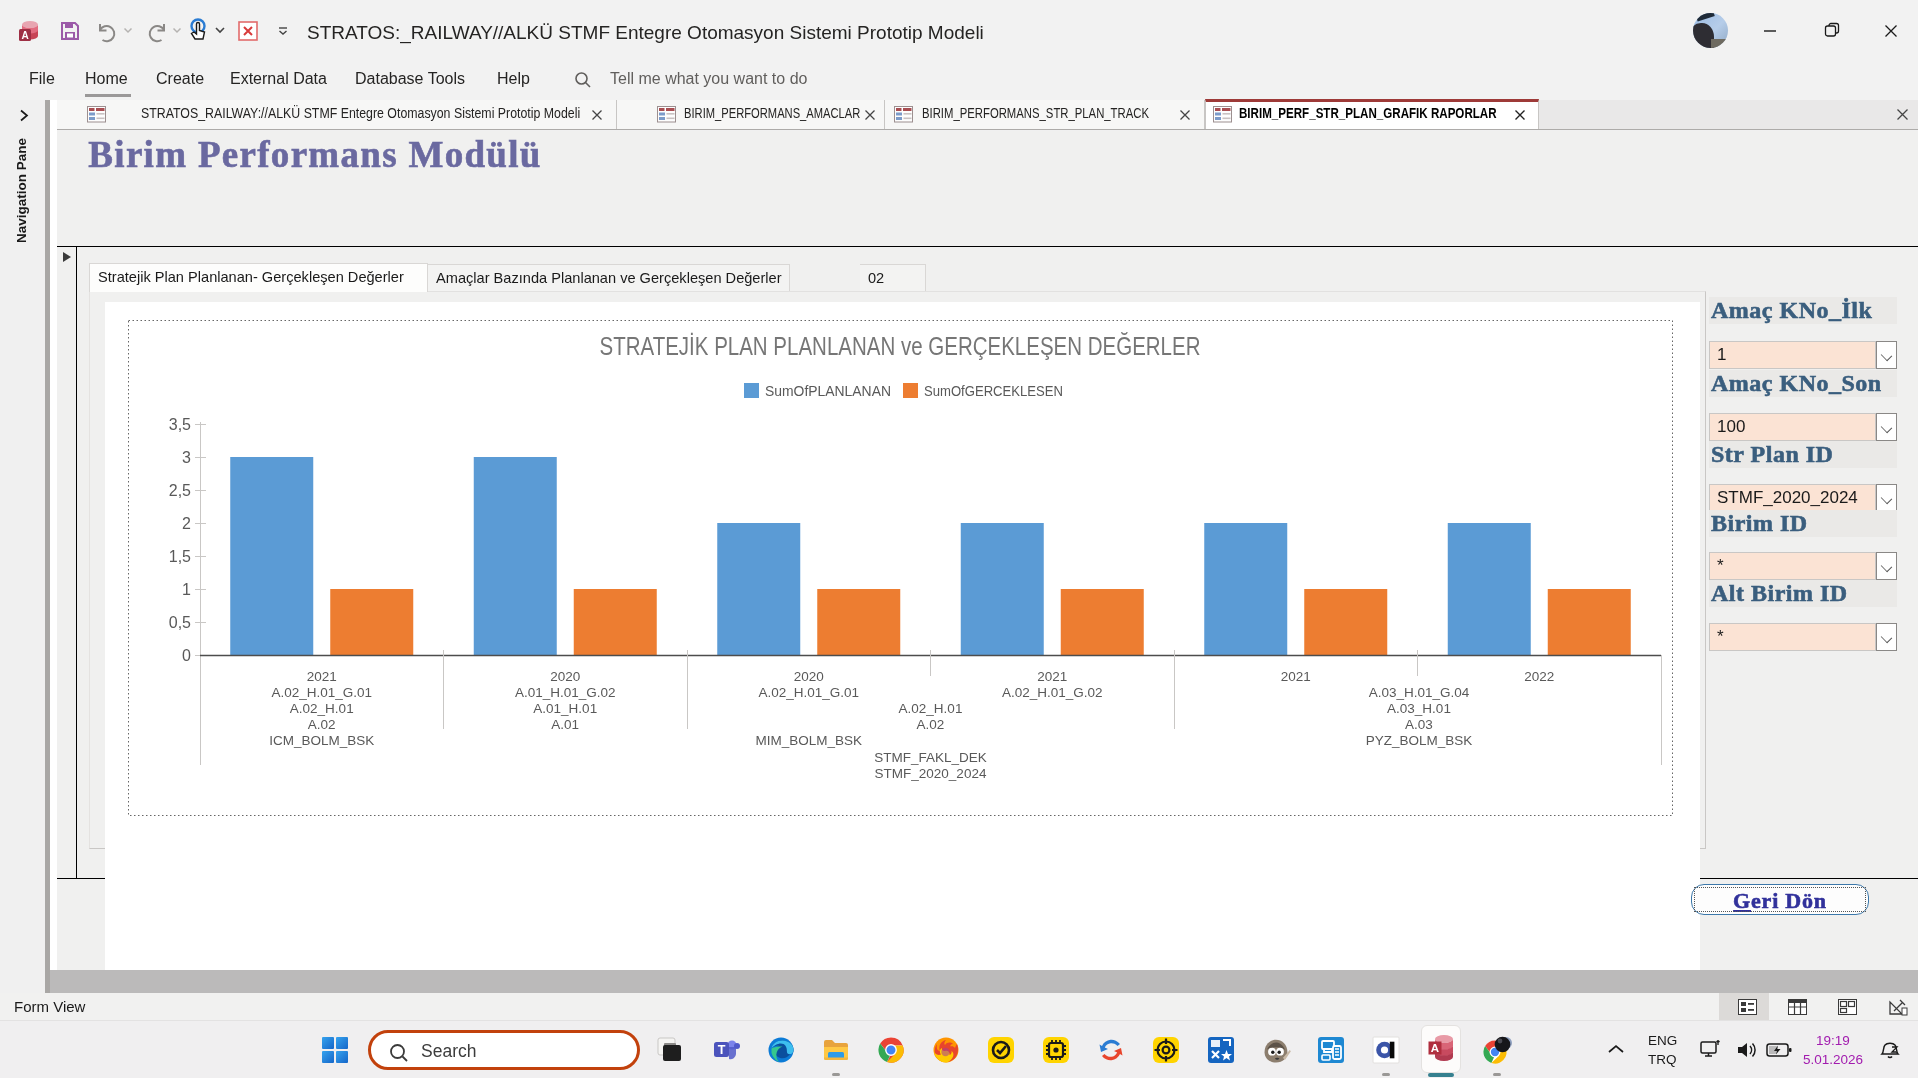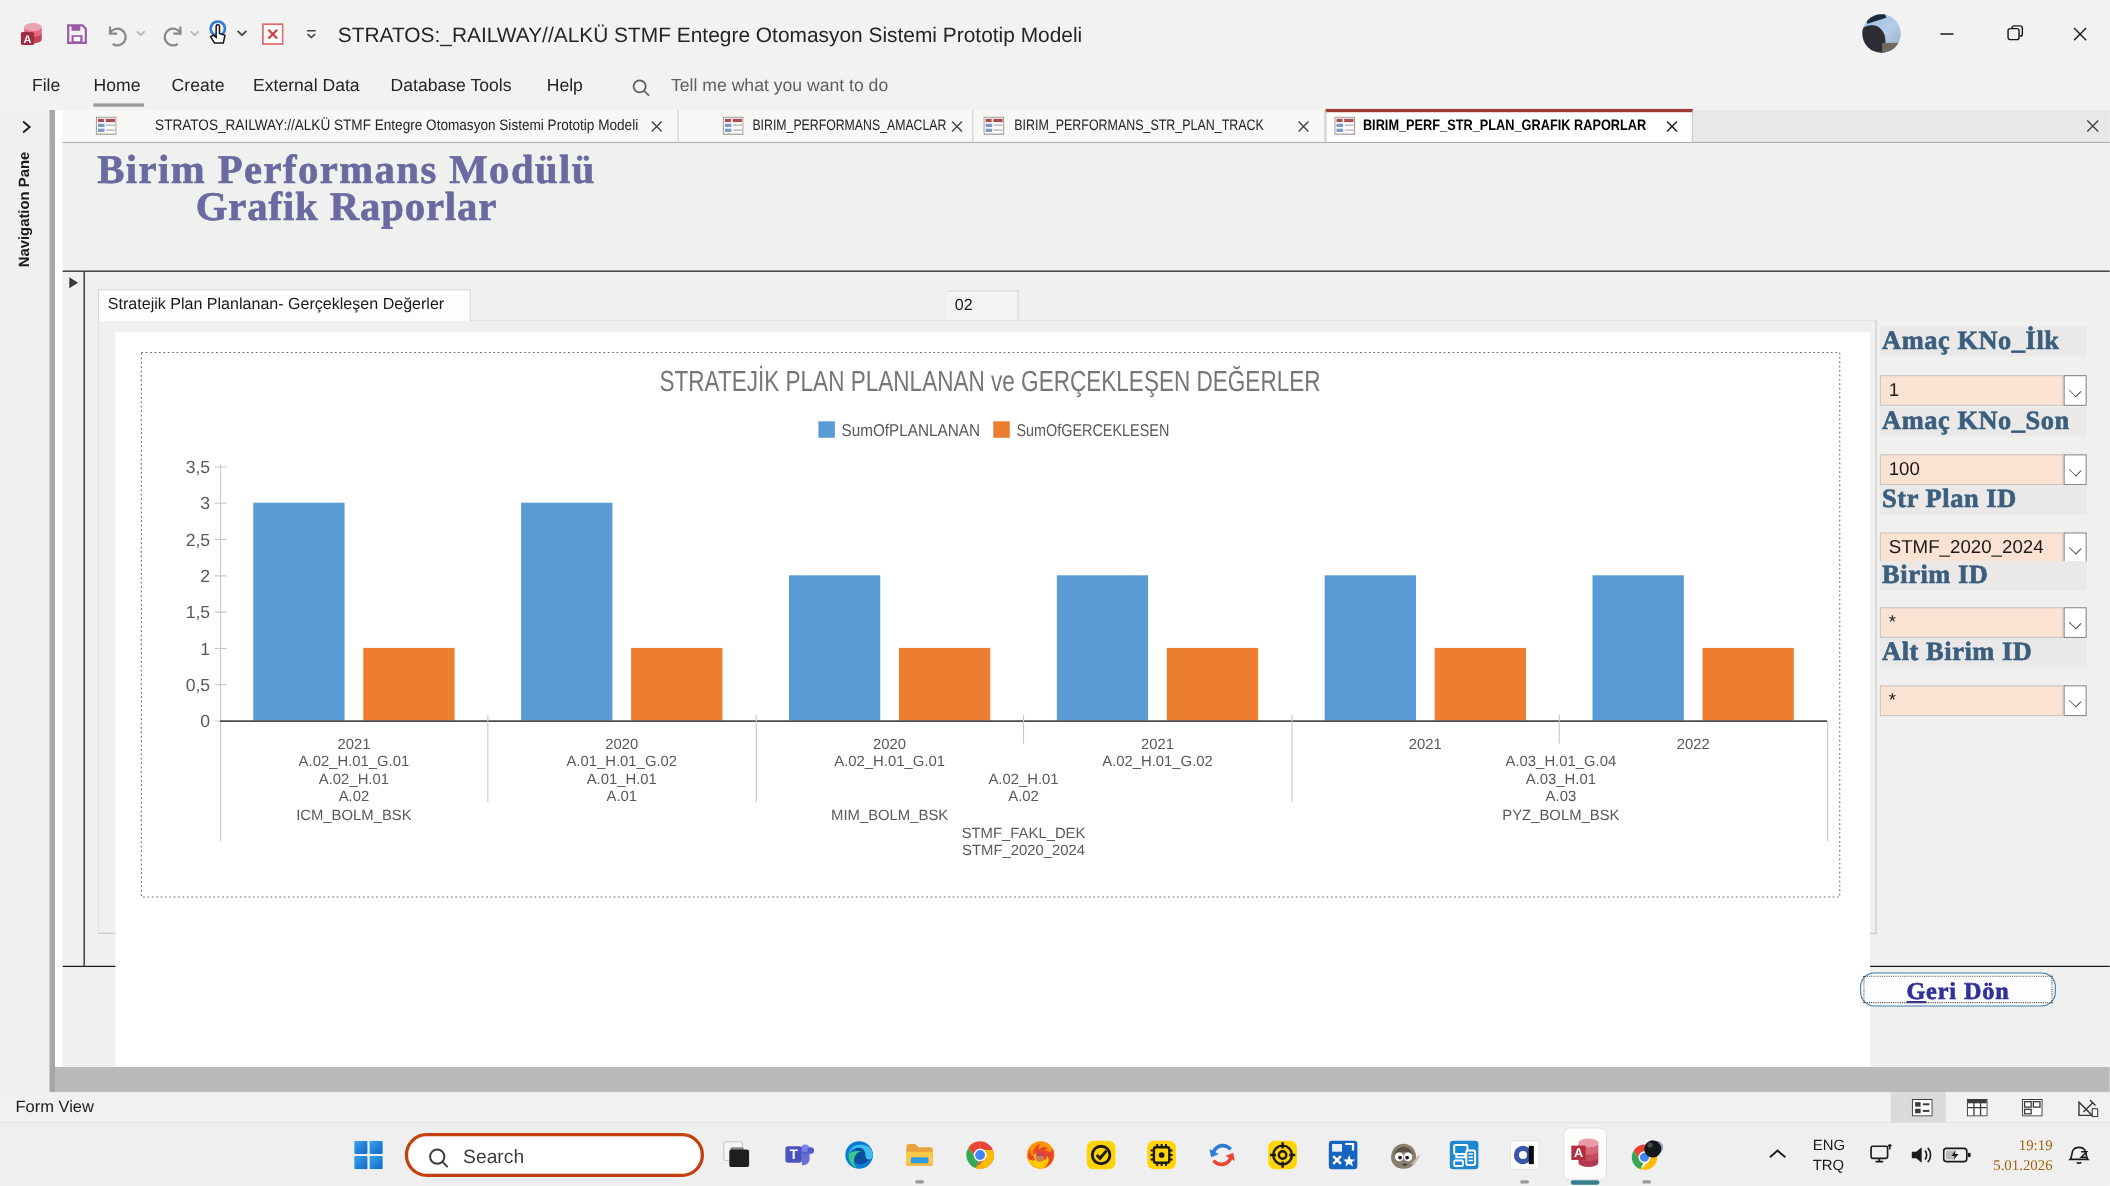--- a/index.html
+++ b/index.html
@@ -166,35 +166,37 @@
   <div class="abs" style="left:14px;top:33px;width:17px;height:110px;">
     <div style="position:absolute;left:0;top:110px;transform:rotate(-90deg);transform-origin:0 0;font-weight:bold;font-size:13.5px;color:#1a1a1a;white-space:nowrap;width:110px;">Navigation Pane</div>
   </div>
 </div>
 <div class="abs" style="left:45px;top:100px;width:5px;height:893px;background:#A9A7A5;"></div>
 <div class="abs" style="left:50px;top:100px;width:7px;height:870px;background:#FFFFFF;"></div>
 
 <div class="abs" id="formarea" style="left:57px;top:131px;width:1861px;height:839px;background:#F0F0EF;">
 
   <div class="abs deco" style="left:31px;top:7px;width:454px;text-align:center;font-size:37px;line-height:34px;color:#6A69A0;white-space:nowrap;letter-spacing:1.3px;">Birim Performans Modülü</div>
-  <div class="abs deco" style="left:31px;top:41px;width:454px;text-align:center;font-size:37px;line-height:34px;color:#6A69A0;white-space:nowrap;letter-spacing:0.8px;">Grafik Raporlar</div>
 
   <div class="abs" style="left:0;top:115px;width:1861px;height:1px;background:#000;"></div>
 
   <svg class="abs" style="left:4px;top:120px;" width="12" height="12" viewBox="0 0 12 12">
       <path d="M2 1 L10 6 L2 11 Z" fill="#3a3a3a"></path>
     </svg>
   <div class="abs" style="left:19px;top:116px;width:1px;height:631px;background:#000;"></div>
 
   <div class="abs" style="left:0;top:747px;width:1861px;height:1px;background:#000;"></div>
 
   <div class="abs" style="left:32px;top:160px;width:1617px;height:558px;border-top:1px solid #E2E1E0;border-right:1px solid #C9C7C5;border-bottom:1px solid #C9C7C5;border-left:1px solid #E4E2E0;"></div>
 
   <div class="abs" style="left:32px;top:132px;width:339px;height:29px;background:#FDFDFC;border:1px solid #D9D7D5;border-bottom:none;font-size:14.6px;color:#1a1a1a;white-space:nowrap;overflow:hidden;">
       <div style="margin:5px 0 0 8px;">Stratejik Plan Planlanan- Gerçekleşen Değerler</div>
+    </div>
+  <div class="abs" style="left:371px;top:133px;width:362px;height:27px;background:#F3F3F2;border:1px solid #D9D7D5;border-left:none;border-bottom:none;font-size:14.6px;color:#1a1a1a;white-space:nowrap;overflow:hidden;">
+      <div style="margin:5px 0 0 8px;">Amaçlar Bazında Planlanan ve Gerçekleşen Değerler</div>
     </div>
   <div class="abs" style="left:733px;top:133px;width:70px;height:27px;background:#F3F3F2;border:1px solid #D9D7D5;border-left:none;border-bottom:none;font-size:14.6px;color:#1a1a1a;white-space:nowrap;overflow:hidden;margin-top:48px;">
       <div style="margin:5px 0 0 8px;">01</div>
     </div>
   <div class="abs" style="left:803px;top:133px;width:66px;height:27px;background:#F3F3F2;border:1px solid #D9D7D5;border-left:none;border-bottom:none;font-size:14.6px;color:#1a1a1a;white-space:nowrap;overflow:hidden;">
       <div style="margin:5px 0 0 8px;">02</div>
     </div>
 
   <div class="abs" id="chartbox" style="left:48px;top:171px;width:1595px;height:675px;background:#FFFFFF;">
   <svg width="1595" height="535" font-family="Liberation Sans">
@@ -516,19 +518,19 @@
   <svg class="abs" style="left:1736px;top:19px;" width="22" height="20" viewBox="0 0 22 20">
     <path d="M2 7 V13 H6 L11 17 V3 L6 7 Z" fill="#1a1a1a"></path>
     <path d="M14 6 A6 6 0 0 1 14 14 M16.5 3.5 A9.5 9.5 0 0 1 16.5 16.5" stroke="#1a1a1a" stroke-width="1.5" fill="none"></path>
   </svg>
   <svg class="abs" style="left:1766px;top:20px;" width="26" height="18" viewBox="0 0 26 18">
     <rect x="1" y="3" width="21" height="12" rx="2.5" fill="none" stroke="#1a1a1a" stroke-width="1.5"></rect>
     <rect x="23" y="7" width="2.5" height="4" rx="1" fill="#1a1a1a"></rect>
     <path d="M12 4.5 L8 10 H11 L10 13.5 L14.5 8 H11.3 Z" fill="#1a1a1a"></path>
     <rect x="3" y="5" width="8" height="8" fill="#1a1a1a" opacity="0.25"></rect>
   </svg>
-  <div class="abs" style="left:1800px;top:10px;width:66px;text-align:right;font-size:13.5px;color:#a16207;line-height:19px;font-family:Liberation Serif, serif;">19:19<br>5.01.2026</div>
+  <div class="abs" style="left:1800px;top:10px;width:66px;text-align:center;font-size:13.5px;color:#a21caf;line-height:19px;">19:19<br>5.01.2026</div>
   <svg class="abs" style="left:1878px;top:18px;" width="24" height="22" viewBox="0 0 24 22">
     <path d="M4 15 C6 13 5 8 7 6 C9 3.5 15 3.5 17 6 C19 8 18 13 20 15 Z" fill="none" stroke="#1a1a1a" stroke-width="1.5"></path>
     <path d="M10 17.5 A2.5 2.5 0 0 0 14 17.5" fill="none" stroke="#1a1a1a" stroke-width="1.5"></path>
     <path d="M14 8 H19 L14 13 H19" stroke="#1a1a1a" stroke-width="1.3" fill="#F1EFED"></path>
   </svg>
 </div>
 
 </body></html>

